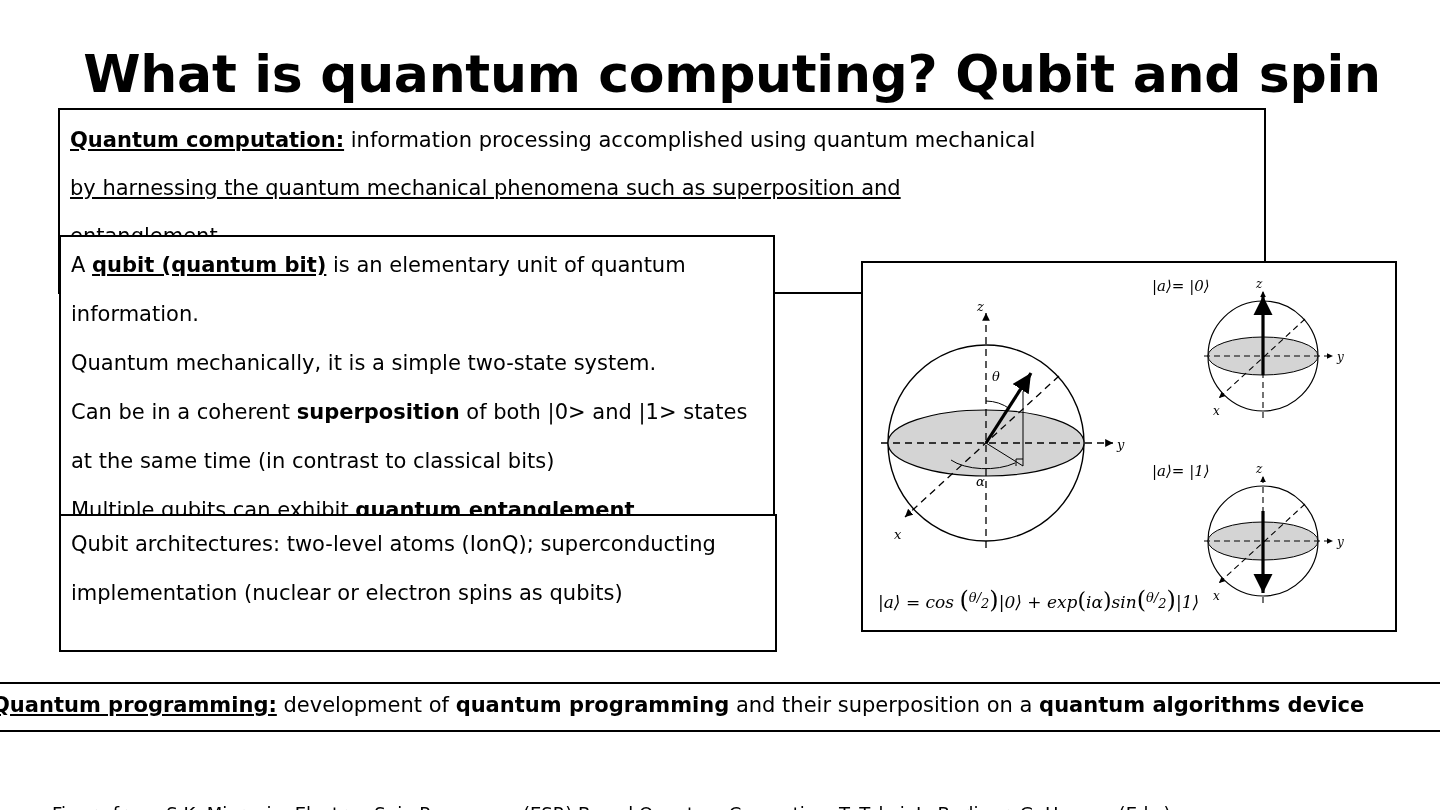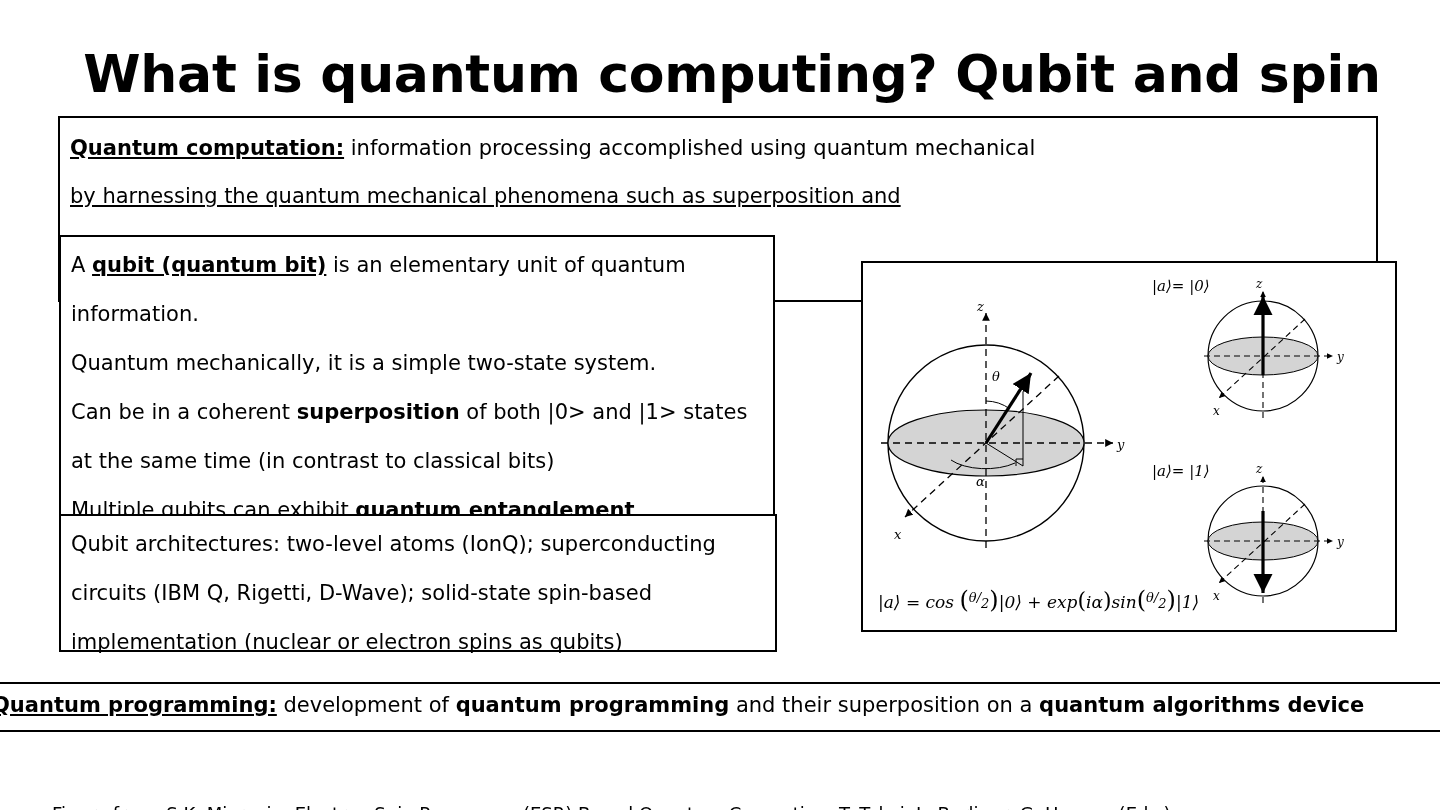--- a/index.html
+++ b/index.html
@@ -45,22 +45,22 @@
     margin: 0;
     font-size: 21px;
     line-height: 49px;
     white-space: nowrap;
   }
   .u { text-decoration: underline; }
   .b { font-weight: bold; }
 
   #box-quantum-computation {
     left: 58px;
-    top: 116px;
-    width: 1320px;
+    top: 108px;
+    width: 1208px;
     height: 186px;
     padding: 6px 0 0 10px;
   }
   #box-quantum-computation p { line-height: 48px; }
 
   #box-qubit {
     left: 59px;
     top: 235px;
     width: 716px;
     height: 283px;
@@ -139,21 +139,20 @@
     <p><span>A </span><span class="b u">qubit (quantum bit)</span><span> is an elementary unit of quantum</span></p>
     <p>information.</p>
     <p>Quantum mechanically, it is a simple two-state system.</p>
     <p><span>Can be in a coherent  </span><span class="b">superposition</span><span>  of both |0&gt; and |1&gt; states</span></p>
     <p>at the same time (in contrast to classical bits)</p>
     <p><span class="u">Multiple qubits can exhibit </span><span class="b u">quantum entanglement</span></p>
   </div>
 
   <div class="box" id="box-architectures">
     <p>Qubit architectures: two-level atoms (IonQ); superconducting</p>
-    <p>circuits (IBM Q, Rigetti, D-Wave); solid-state spin-based</p>
     <p>implementation (nuclear or electron spins as qubits)</p>
   </div>
 
   <div id="figure-box">
     <svg width="532" height="367" viewBox="0 0 532 367">
       <defs>
         <marker id="arrow" markerWidth="8" markerHeight="8" refX="6" refY="3" orient="auto">
           <path d="M0,0 L6,3 L0,6 z" fill="#000"></path>
         </marker>
         <marker id="arrowSm" markerWidth="7" markerHeight="7" refX="5.5" refY="2.6" orient="auto">

